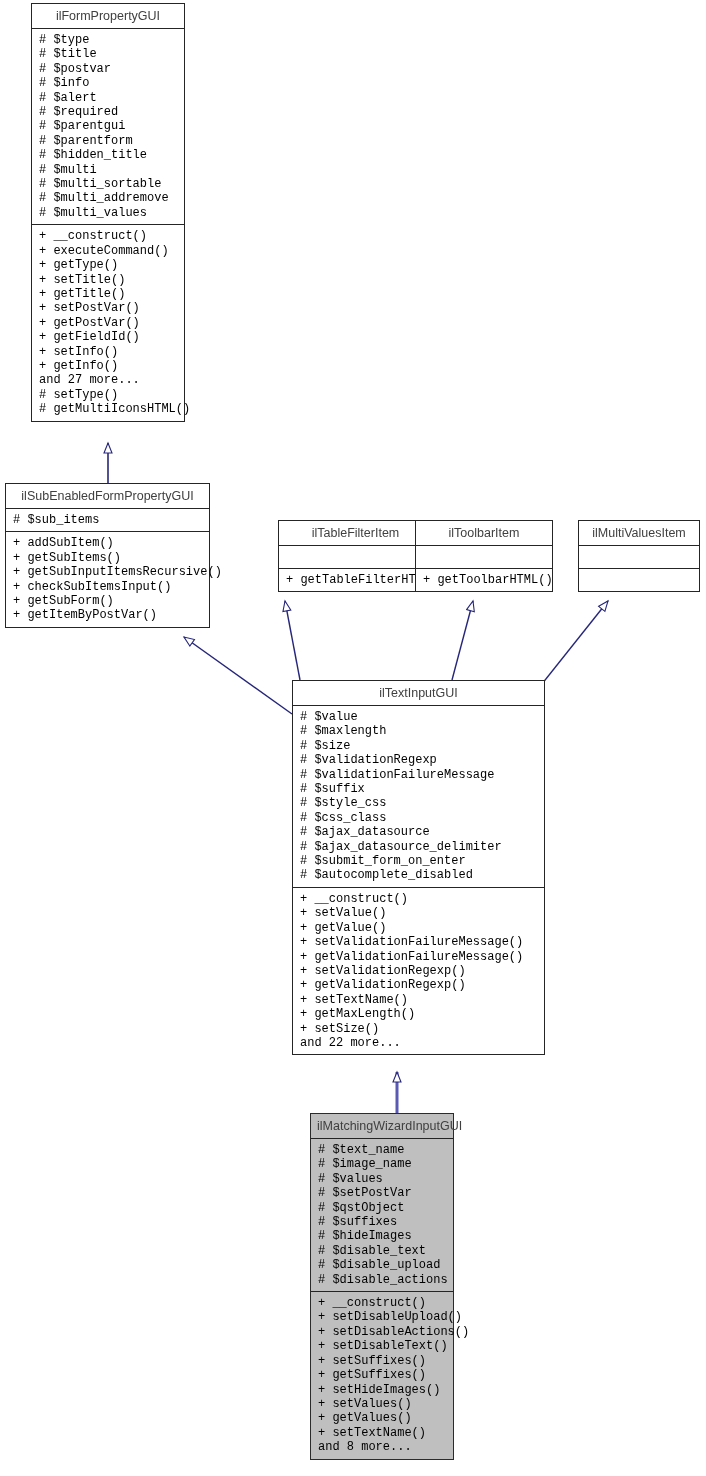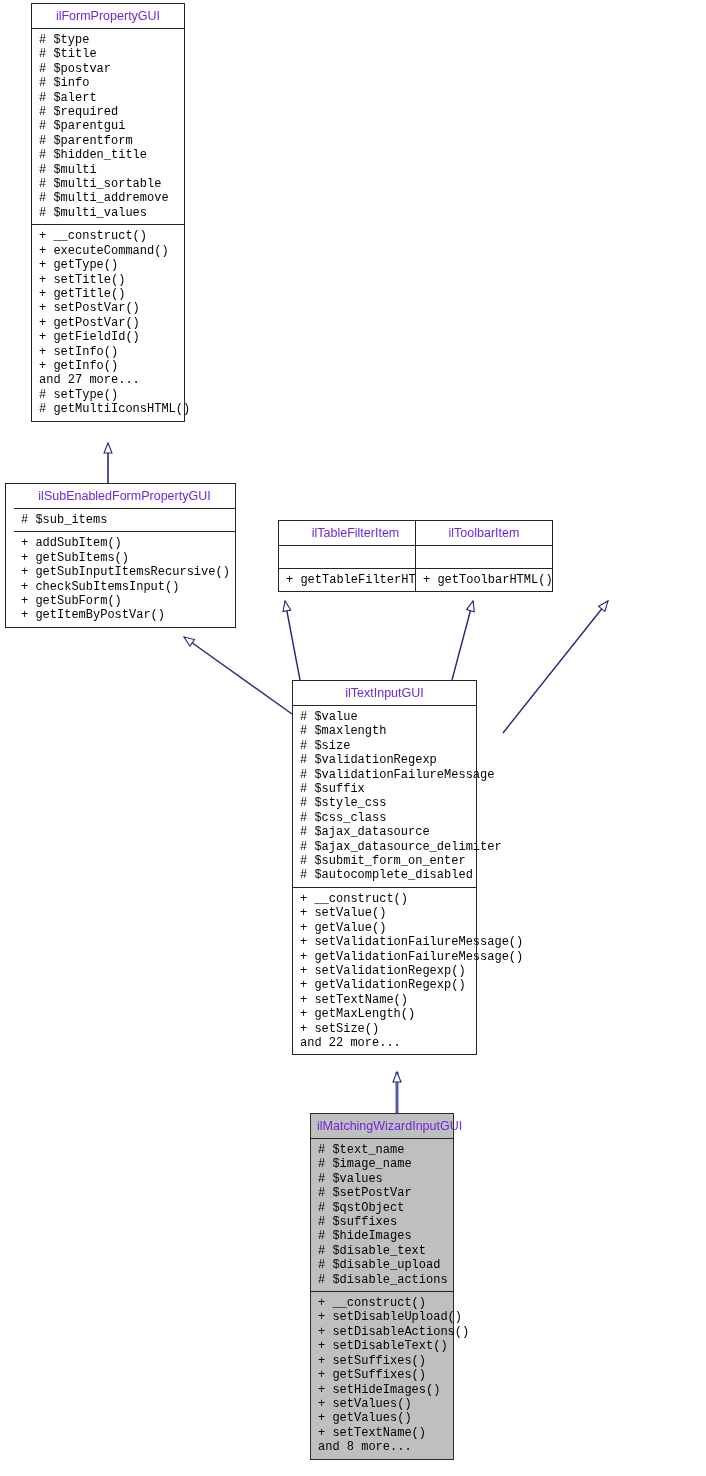--- a/index.html
+++ b/index.html
@@ -30,21 +30,21 @@
     z-index: 2;
   }
   .node.filled {
     background: #bfbfbf;
     border: 1px solid #2b2b2b;
   }
   .node .title {
     text-align: center;
     font-size: 12.5px;
     line-height: 14px;
-    color: #6d28d9;
+    color: #404040;
     padding: 5px 6px 5px 6px;
     border-bottom: 1px solid #252525;
     white-space: nowrap;
   }
   .node .compartment {
     border-bottom: 1px solid #252525;
     padding: 4px 6px 4px 7px;
   }
   .node .compartment:last-child {
     border-bottom: none;
@@ -134,21 +134,21 @@
         <li>+ getFieldId()</li>
         <li>+ setInfo()</li>
         <li>+ getInfo()</li>
         <li>and 27 more...</li>
         <li># setType()</li>
         <li># getMultiIconsHTML()</li>
       </ul>
     </div>
   </div>
 
-  <div class="node" style="left:5px; top:483px; width:231px;padding-left:8px;">
+  <div class="node" style="left:5px; top:483px; width:205px;">
     <div class="title">ilSubEnabledFormPropertyGUI</div>
     <div class="compartment">
       <ul>
         <li># $sub_items</li>
       </ul>
     </div>
     <div class="compartment">
       <ul>
         <li>+ addSubItem()</li>
         <li>+ getSubItems()</li>
@@ -173,22 +173,27 @@
   <div class="node" style="left:415px; top:520px; width:138px;">
     <div class="title">ilToolbarItem</div>
     <div class="compartment empty"></div>
     <div class="compartment">
       <ul>
         <li>+ getToolbarHTML()</li>
       </ul>
     </div>
   </div>
 
-
-  <div class="node" style="left:292px; top:680px; width:185px;">
+  <div class="node" style="left:578px; top:520px; width:122px;">
+    <div class="title">ilMultiValuesItem</div>
+    <div class="compartment empty"></div>
+    <div class="compartment empty"></div>
+  </div>
+
+  <div class="node" style="left:292px; top:680px; width:253px;">
     <div class="title">ilTextInputGUI</div>
     <div class="compartment">
       <ul>
         <li># $value</li>
         <li># $maxlength</li>
         <li># $size</li>
         <li># $validationRegexp</li>
         <li># $validationFailureMessage</li>
         <li># $suffix</li>
         <li># $style_css</li>

